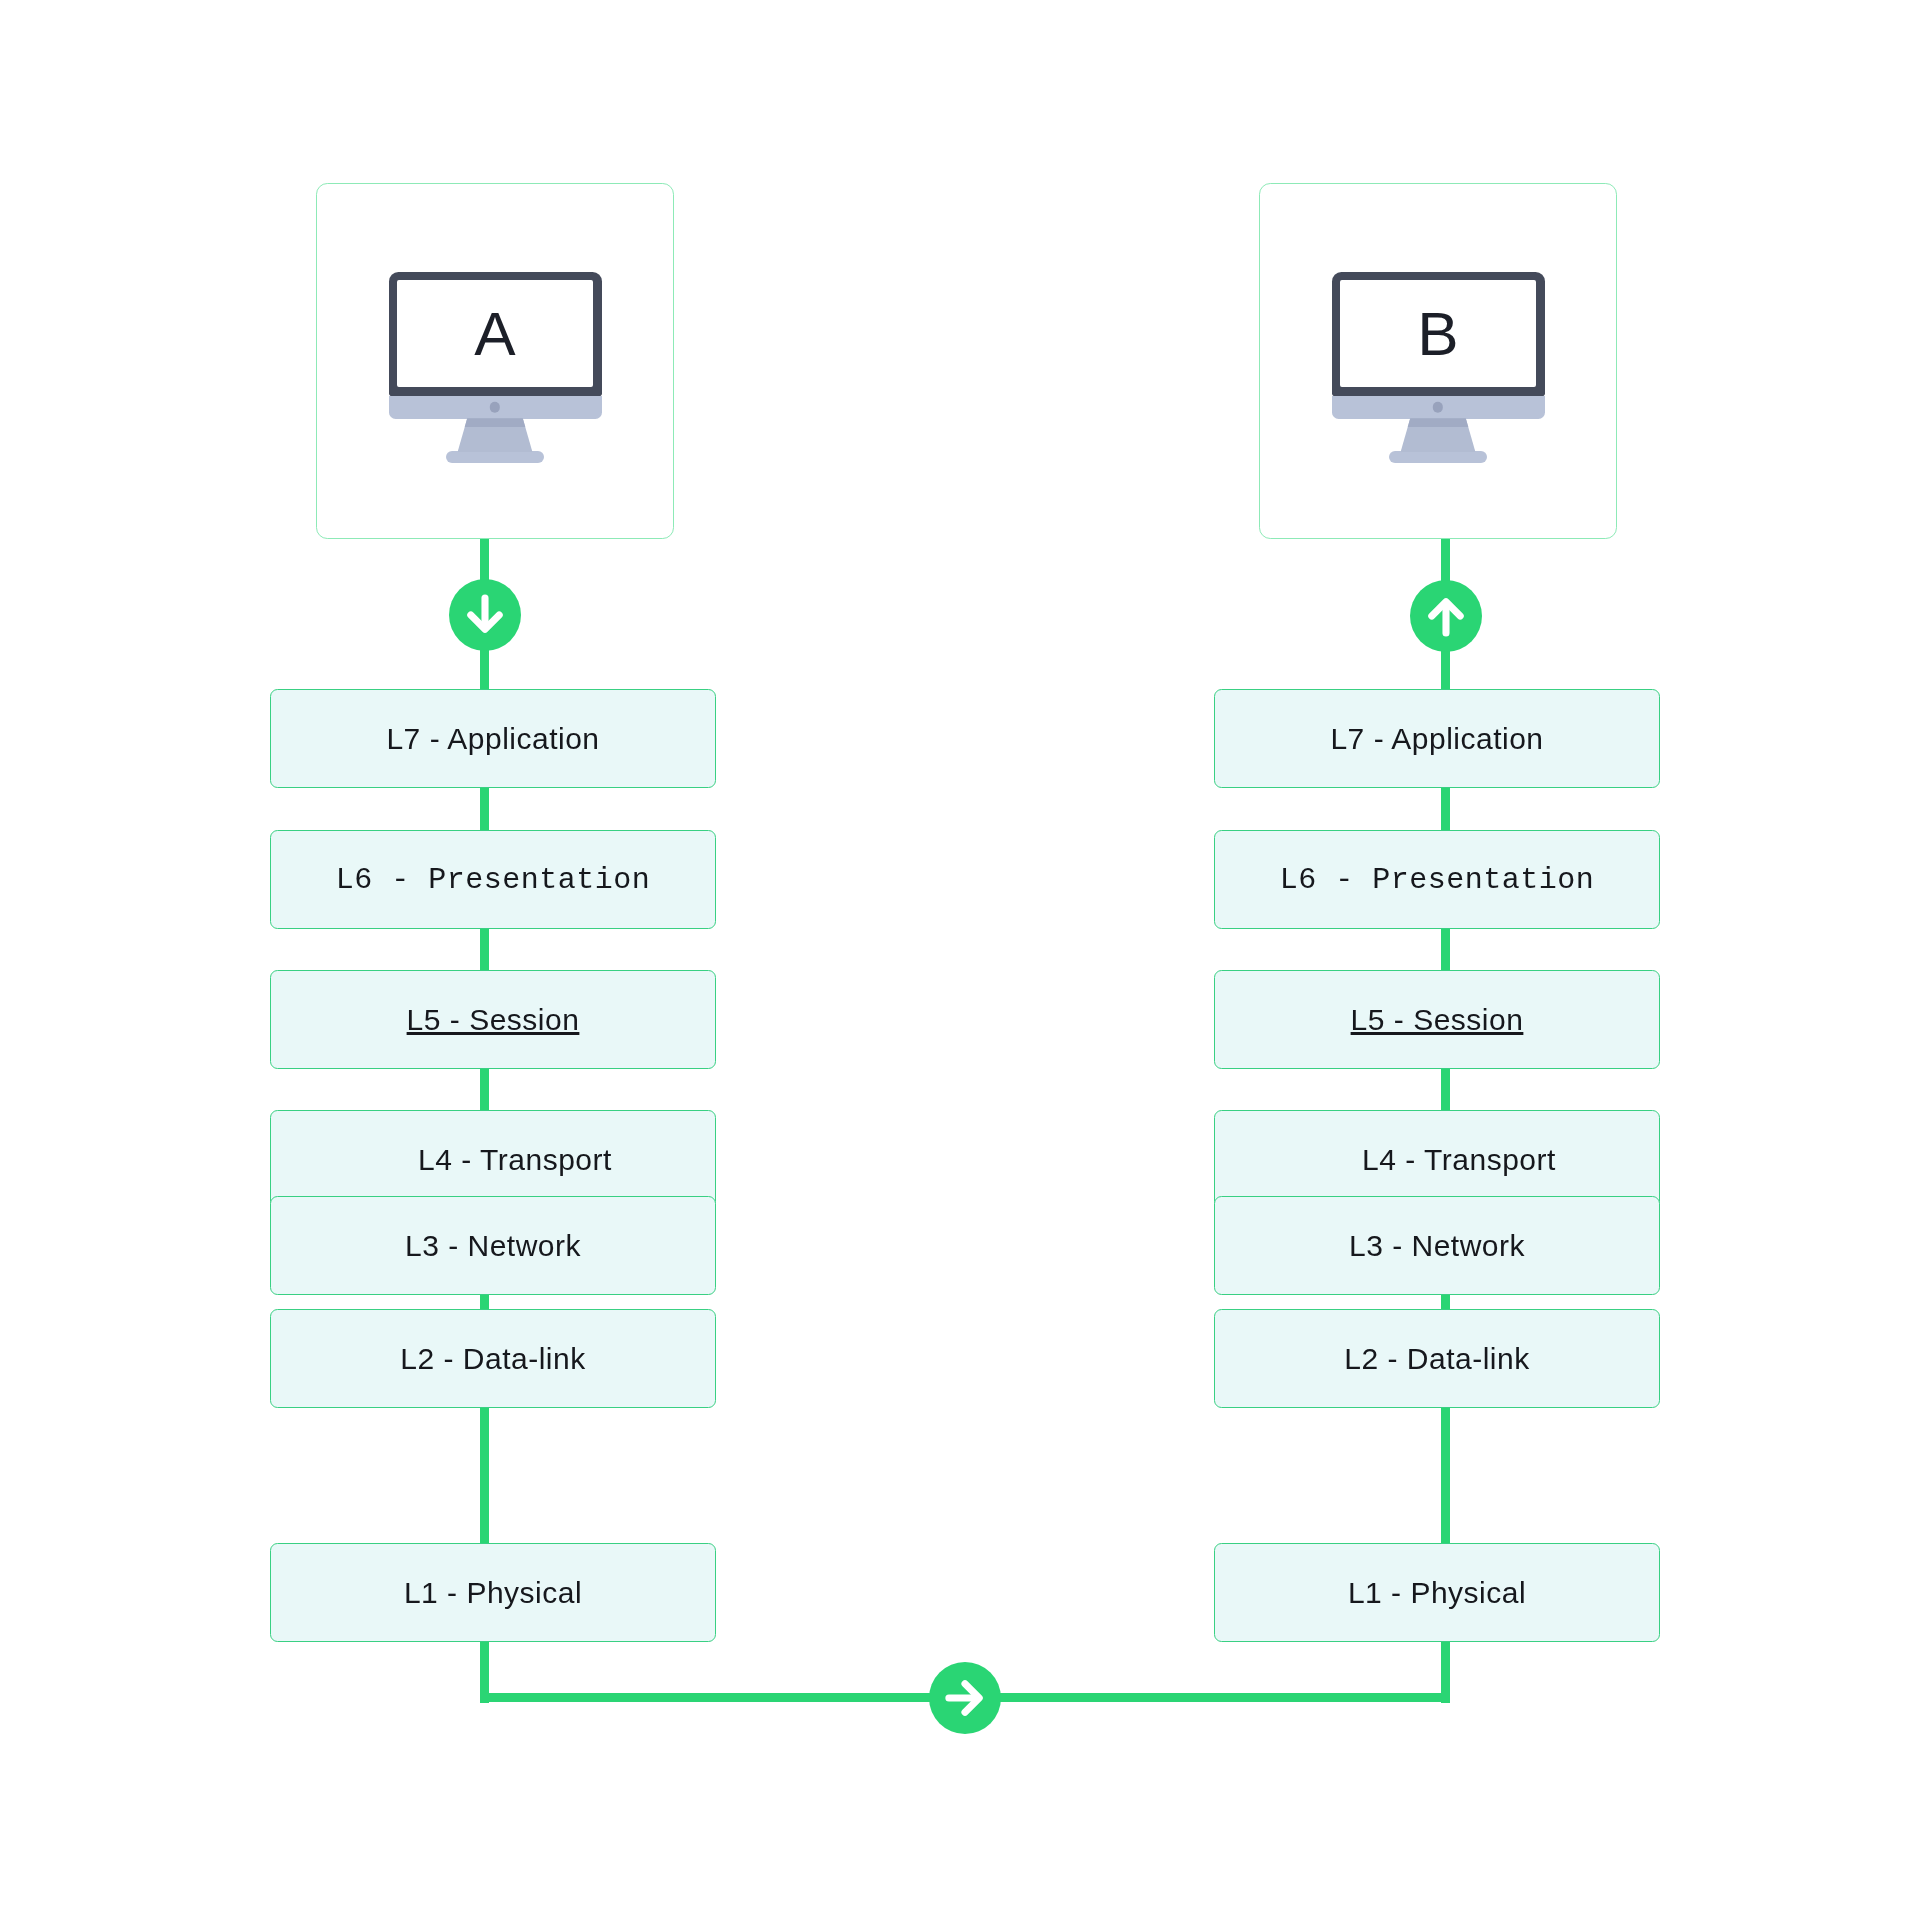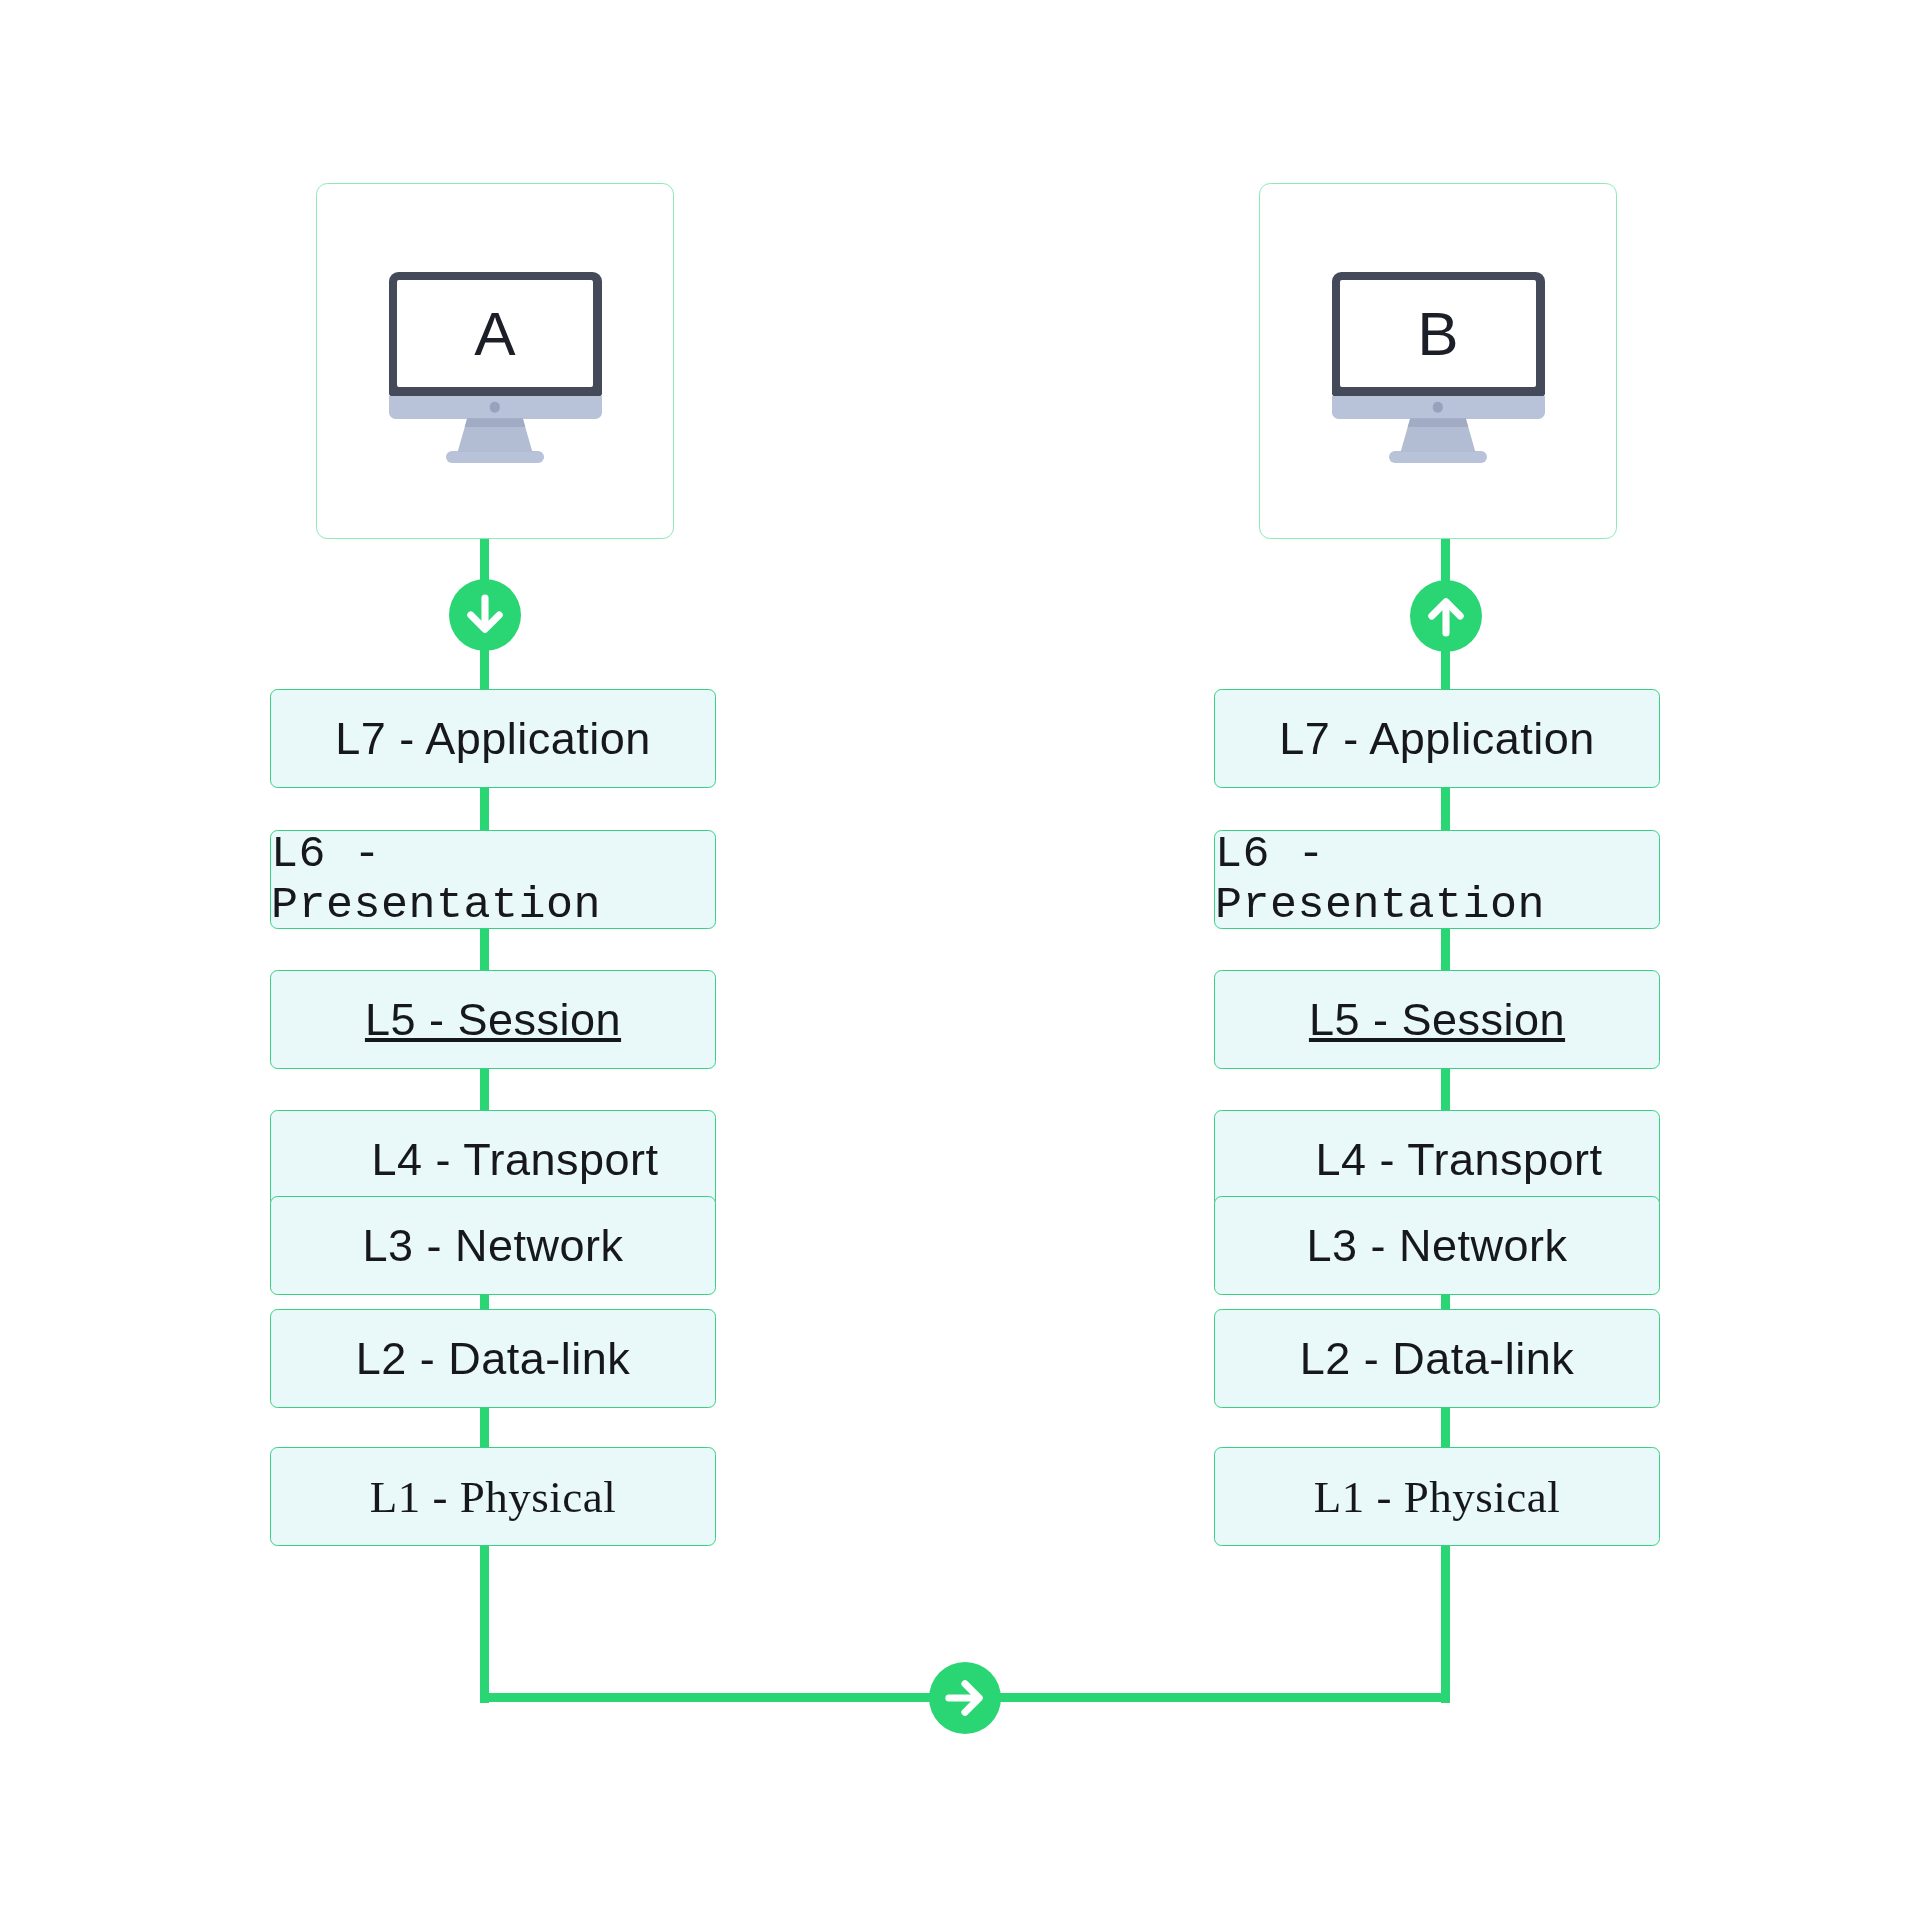--- a/index.html
+++ b/index.html
@@ -67,31 +67,31 @@
   }
   .monitor-base {
     width: 98px; height: 12.2px; border-radius: 6.6px; background: #b8c2d8; margin-top: -0.9px;
   }
 
   
   .layer-box {
     position: absolute; width: 446px; height: 99px; box-sizing: border-box;
     background: #e9f8f8; border: 1.9px solid #39d083; border-radius: 7.5px; z-index: 2;
     display: flex; align-items: center; justify-content: center;
-    font-size: 45px; font-weight: 500; letter-spacing: 0.5px; color: #16181d;
+    font-size: 30px; font-weight: 500; letter-spacing: 0.5px; color: #16181d;
   }
   .col-left  .layer-box { left: 270px; }
   .col-right .layer-box { left: 1214px; }
   .row0 { top: 689px; }
   .row1 { top: 830px; font-family: Liberation Mono, monospace; }
   .row2 { top: 970px; text-decoration: underline; }
   .row3 { top: 1110px; padding-left: 44px; }
   .row4 { top: 1196px; }
   .row5 { top: 1309px; }
-  .row6 { top: 1447px; font-family: Liberation Serif, serif; }
+  .row6 { top: 1543px; }
 </style>
 </head>
 <body>
 
 <div class="canvas">
 
   <div class="vline left"></div>
   <div class="vline right"></div>
   <div class="hline"></div>
 

